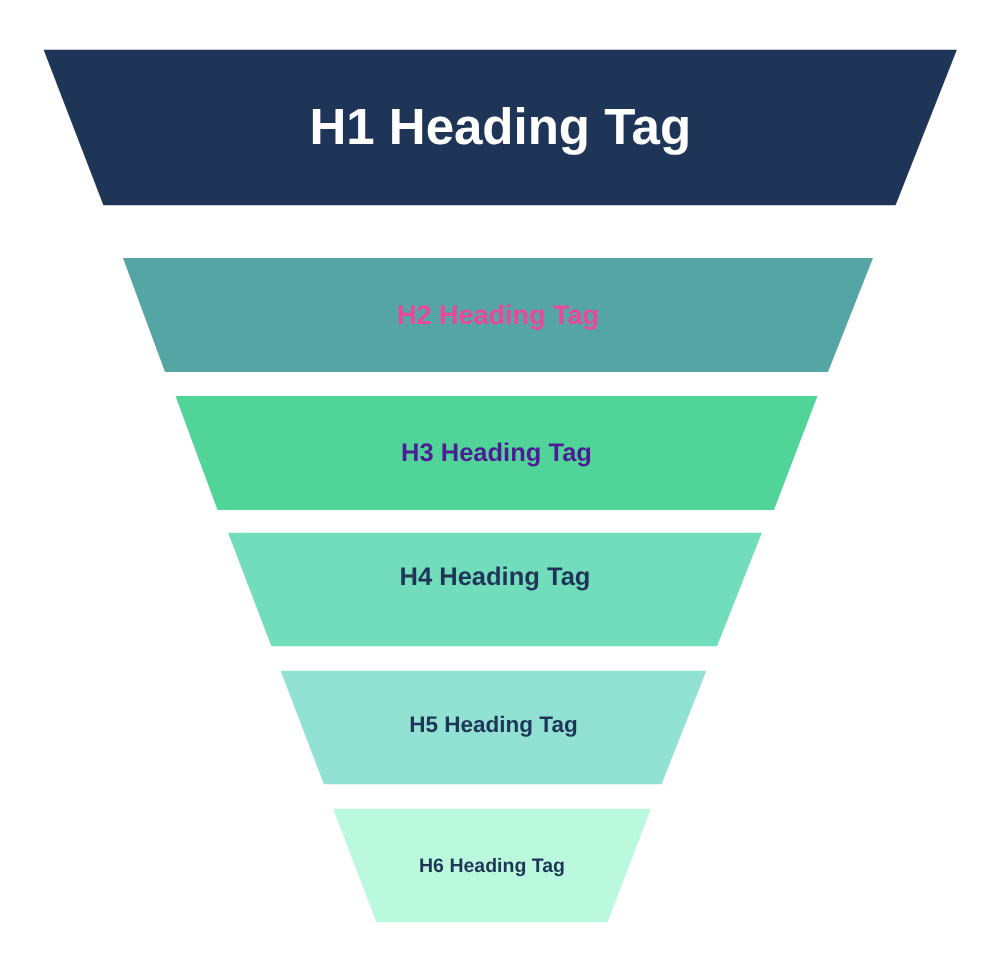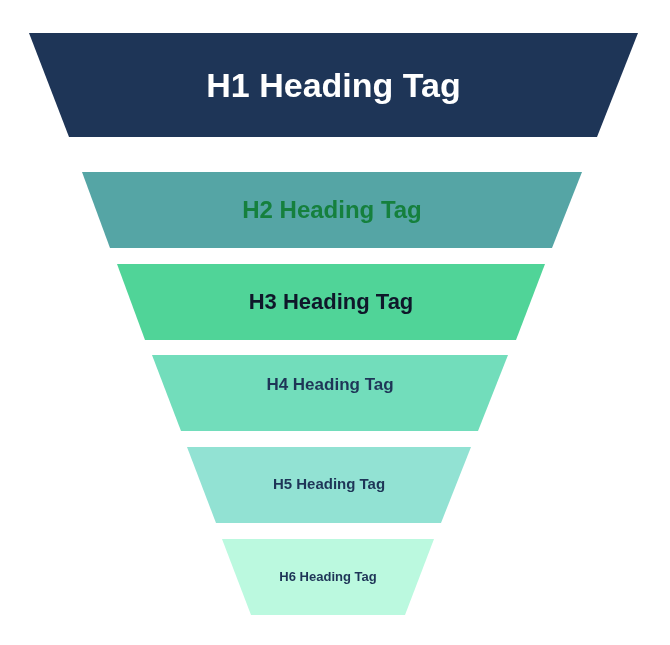--- a/index.html
+++ b/index.html
@@ -15,27 +15,27 @@
   <div class="tier" style="left: 29px; top: 33px; width: 609px; height: 104px;">
     <svg class="shape" width="609" height="104" style="position: absolute; left: 0px; top: 0px;">
         <polygon points="0,0 609,0 568,104 40,104" fill="#1e3557"></polygon>
       </svg>
     <span class="tier-label" style="color: rgb(255, 255, 255); font-size: 34px;">H1 Heading Tag</span>
   </div>
   <div class="tier" style="left: 82px; top: 172px; width: 500px; height: 76px;">
     <svg class="shape" width="500" height="76" style="position: absolute; left: 0px; top: 0px;">
         <polygon points="0,0 500,0 470,76 28,76" fill="#55a5a5"></polygon>
       </svg>
-    <span class="tier-label" style="color: #15803d; font-size: 24px;">H2 Heading Tag</span>
+    <span class="tier-label" style="color: #ec4899; font-size: 18px;">H2 Heading Tag</span>
   </div>
   <div class="tier" style="left: 117px; top: 264px; width: 428px; height: 76px;">
     <svg class="shape" width="428" height="76" style="position: absolute; left: 0px; top: 0px;">
         <polygon points="0,0 428,0 399,76 28,76" fill="#50d498"></polygon>
       </svg>
-    <span class="tier-label" style="color: #0f172a; font-size: 22px;">H3 Heading Tag</span>
+    <span class="tier-label" style="color: #4c1d95; font-size: 17px;">H3 Heading Tag</span>
   </div>
   <div class="tier" style="left: 152px; top: 355px; width: 356px; height: 60px;">
     <svg class="shape" width="356" height="76" style="position: absolute; left: 0px; top: 0px;">
         <polygon points="0,0 356,0 326,76 29,76" fill="#72ddbb"></polygon>
       </svg>
     <span class="tier-label" style="color: rgb(30, 53, 87); font-size: 17px;">H4 Heading Tag</span>
   </div>
   <div class="tier" style="left: 187px; top: 447px; width: 284px; height: 72px;">
     <svg class="shape" width="284" height="76" style="position: absolute; left: 0px; top: 0px;">
         <polygon points="0,0 284,0 254,76 29,76" fill="#92e2d3"></polygon>

